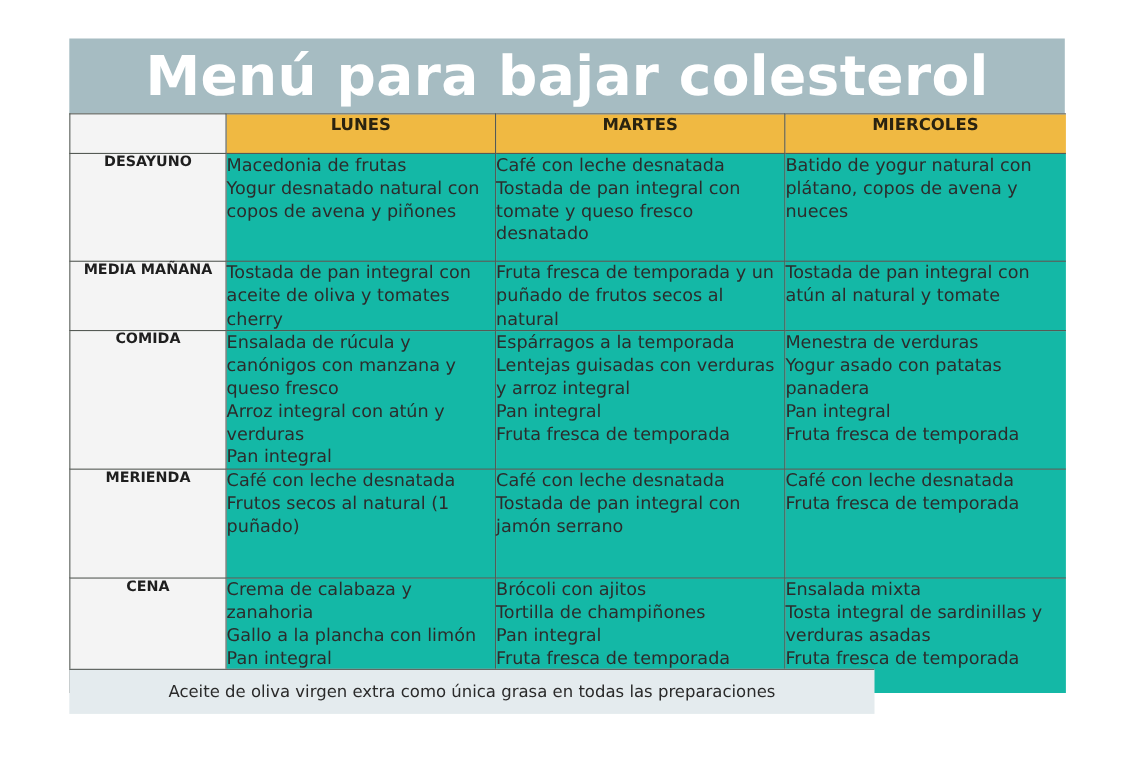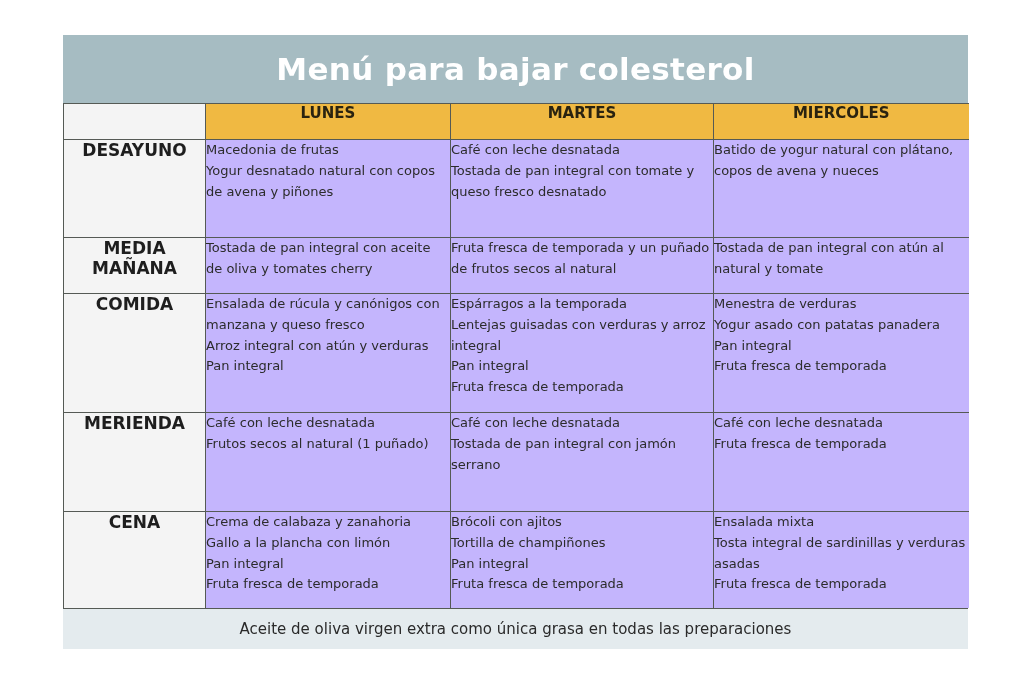--- a/index.html
+++ b/index.html
@@ -10,58 +10,58 @@
   }
   .sheet {
     position: absolute; left: 63px; top: 35px; width: 905px; height: 613px;
   }
   .title-bar {
     position: absolute; left: 0; top: 0; width: 905px; height: 68px;
     background: #a6bcc2; display: flex; align-items: center; justify-content: center;
   }
   .title-bar h1 {
     margin: 4px; color: #ffffff; font-family: "DejaVu Sans", sans-serif;
-    font-weight: bold; font-size: 31px; letter-spacing: 0.3px;
+    font-weight: bold; font-size: 50px; letter-spacing: 0.3px;
   }
   table.menu {
     position: absolute; left: 0; top: 68px; width: 905px;
     border-collapse: collapse; table-layout: fixed;
   }
   table.menu td, table.menu th {
     border: 1px solid #555a55; padding: 0; vertical-align: top;
   }
   col.c0 { width: 142px; } col.c1 { width: 245px; }
   col.c2 { width: 263px; } col.c3 { width: 255px; }
   th.corner { background: #f4f4f4; border-top: none; border-left: none; }
   th.day {
     background: #f0b942; height: 35px; vertical-align: middle;
     font-size: 15px; font-weight: bold; color: #2a2310; text-align: center;
     border-top: none;
   }
   th.day:last-child { border-right: none; margin-top: 16px; }
   td.meal {
     background: #f4f4f4; text-align: center; vertical-align: middle;
-    font-size: 17px; font-weight: bold; color: #1e1e1e; border-left: none;
+    font-size: 13px; font-weight: bold; color: #1e1e1e; border-left: none;
   }
   td.cell {
-    background: #c4b5fd; color: #2c2c2c; font-size: 13px; line-height: 20.8px;
+    background: #14b8a6; color: #2c2c2c; font-size: 16px; line-height: 20.8px;
     padding: 5px 6px 4px 6px;
   }
   td.cell:last-child { border-right: none; }
   td.cell div { white-space: normal; }
   tr.r-desayuno td { height: 97px; }
   tr.r-media td { height: 55px; }
   tr.r-comida td { height: 118px; }
   tr.r-merienda td { height: 98px; }
   tr.r-cena td { height: 96px; }
   tr.r-cena td { border-bottom: none; }
   td.tight { padding-top: 0px; margin-top: 48px; }
   td.mid { padding-top: 10px; }
   .footer {
-    position: absolute; left: 0; top: 573px; width: 905px; height: 40px;
+    position: absolute; left: 0; top: 573px; width: 732px; height: 40px;
     background: #e4ebee; display: flex; align-items: center; justify-content: center;
     font-size: 15px; color: #2a2a2a; border-top: 1px solid #555a55; text-align: center;
   }
 </style>
 </head>
 <body>
 
 <div class="sheet">
   <div class="title-bar">
     <h1>Menú para bajar colesterol</h1>

